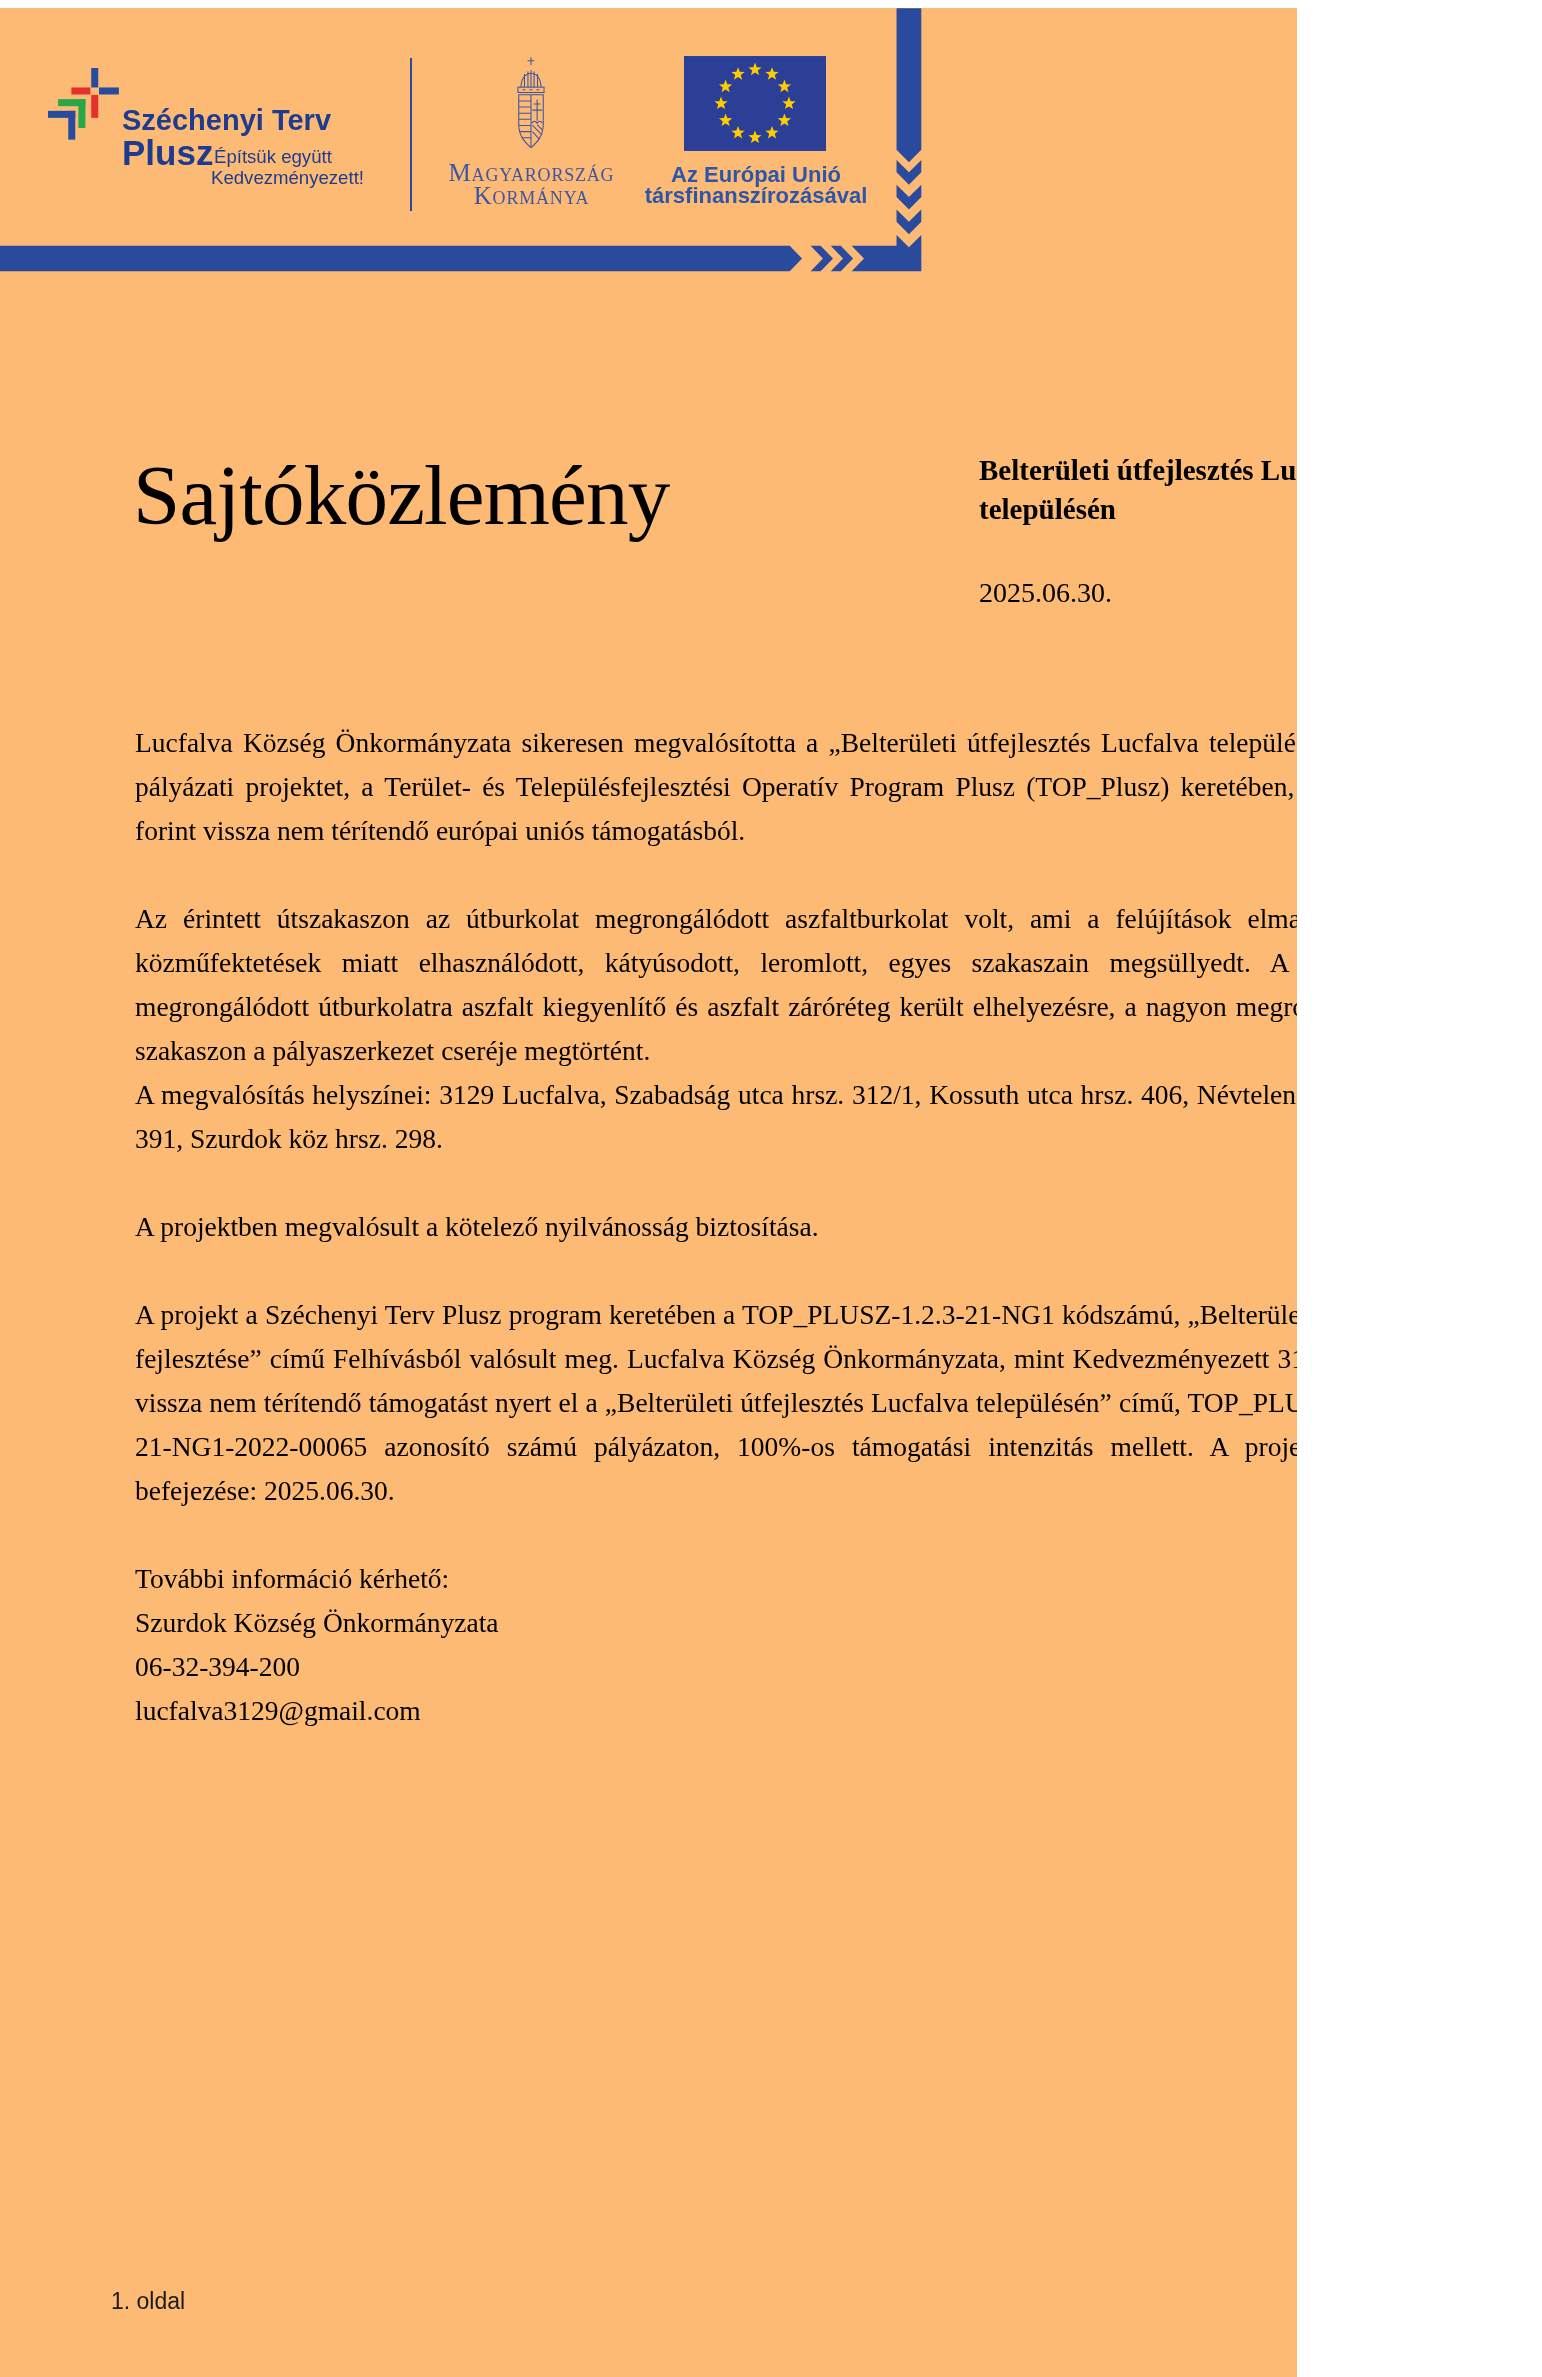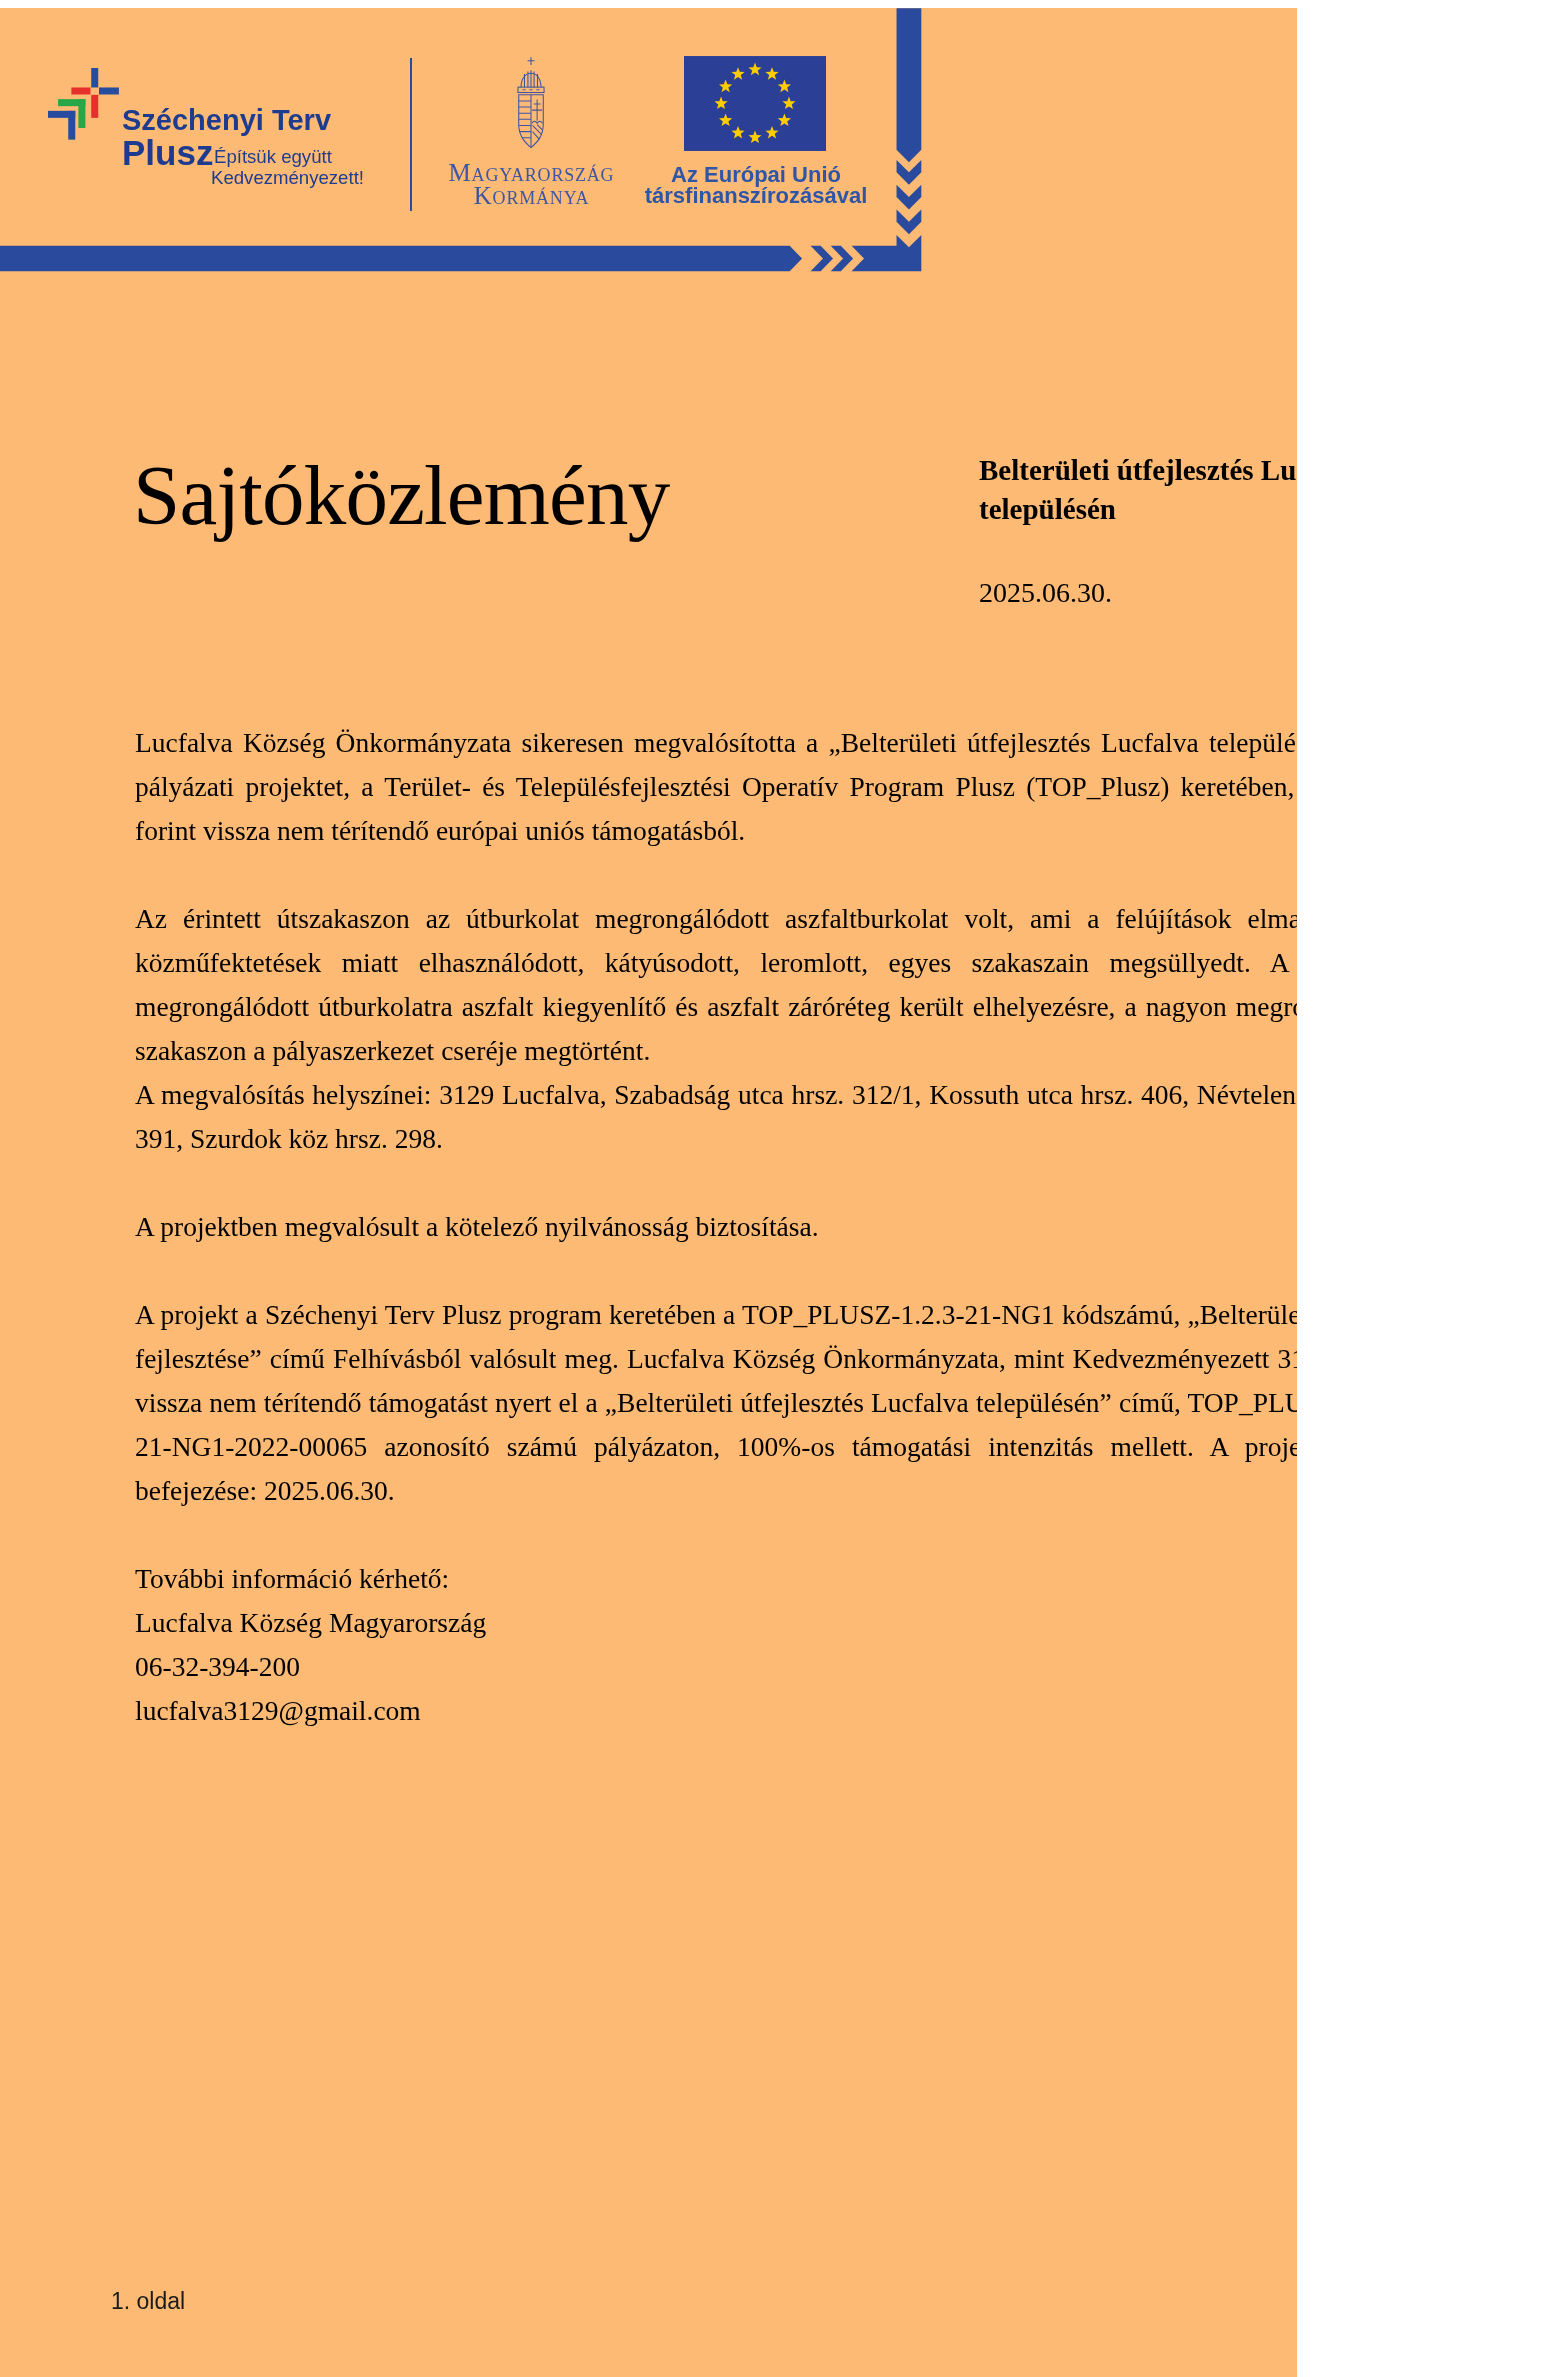--- a/index.html
+++ b/index.html
@@ -114,21 +114,21 @@
   <div class="abs date" style="left:979px;top:571px;">2025.06.30.</div>
 
   <div class="body-flow">
     <p class="para">Lucfalva Község Önkormányzata sikeresen megvalósította a „Belterületi útfejlesztés Lucfalva településén” című pályázati projektet, a Terület- és Településfejlesztési Operatív Program Plusz (TOP_Plusz) keretében, 31 millió forint vissza nem térítendő európai uniós támogatásból.</p>
     <p class="para mt">Az érintett útszakaszon az útburkolat megrongálódott aszfaltburkolat volt, ami a felújítások elmaradása és közműfektetések miatt elhasználódott, kátyúsodott, leromlott, egyes szakaszain megsüllyedt. A meglévő, megrongálódott útburkolatra aszfalt kiegyenlítő és aszfalt záróréteg került elhelyezésre, a nagyon megrongálódott szakaszon a pályaszerkezet cseréje megtörtént.</p>
     <p class="para">A megvalósítás helyszínei: 3129 Lucfalva, Szabadság utca hrsz. 312/1, Kossuth utca hrsz. 406, Névtelen utca hrsz. 391, Szurdok köz hrsz. 298.</p>
     <p class="para mt">A projektben megvalósult a kötelező nyilvánosság biztosítása.</p>
     <p class="para mt">A projekt a Széchenyi Terv Plusz program keretében a TOP_PLUSZ-1.2.3-21-NG1 kódszámú, „Belterületi közutak fejlesztése” című Felhívásból valósult meg. Lucfalva Község Önkormányzata, mint Kedvezményezett 31 millió Ft vissza nem térítendő támogatást nyert el a „Belterületi útfejlesztés Lucfalva településén” című, TOP_PLUSZ-1.2.3-21-NG1-2022-00065 azonosító számú pályázaton, 100%-os támogatási intenzitás mellett. A projekt fizikai befejezése: 2025.06.30.</p>
     <div class="mt">
       <p class="contact-line">További információ kérhető:</p>
-      <p class="contact-line">Lucfalva Község Magyarország</p>
+      <p class="contact-line">Szurdok Község Önkormányzata</p>
       <p class="contact-line">06-32-394-200</p>
       <p class="contact-line">lucfalva3129@gmail.com</p>
     </div>
   </div>
 
   <div class="abs footer" style="left:111px;top:2282px;">1. oldal</div>
 
 </div>
 
 

